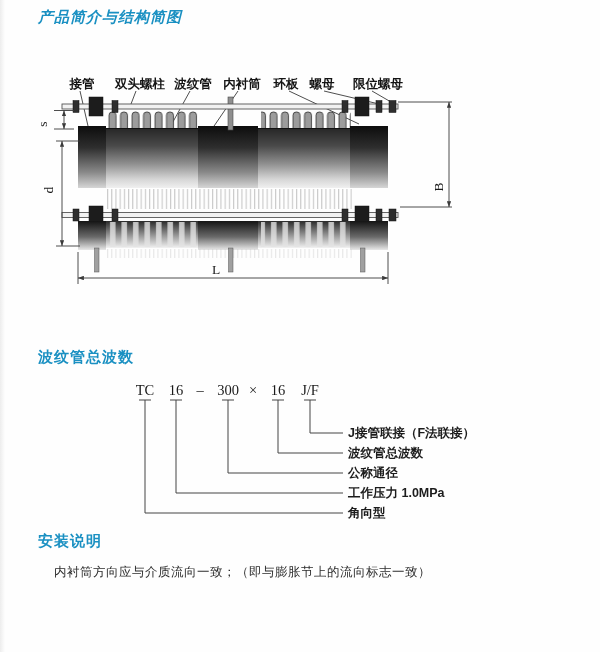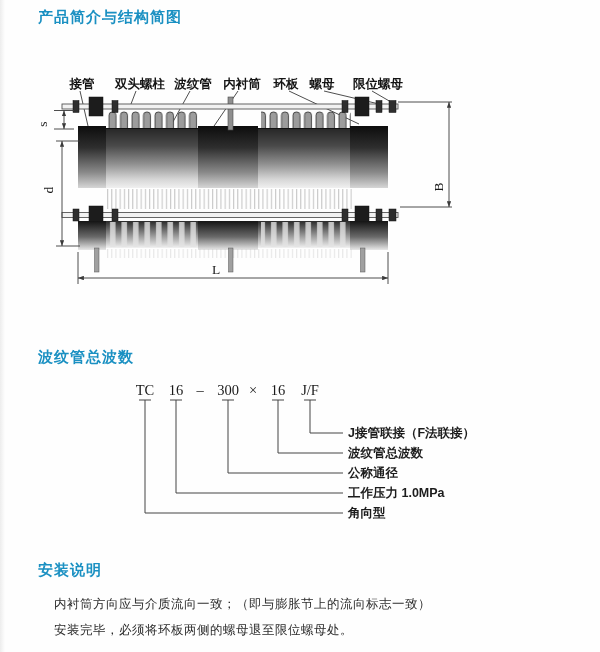--- a/index.html
+++ b/index.html
@@ -22,21 +22,21 @@
   .part-label{font-size:12.5px;font-weight:bold;fill:#141414;}
   .dim-letter{font-family:"Liberation Serif","DejaVu Serif",serif;font-size:13.5px;fill:#1a1a1a;}
   .code-part{font-family:"Liberation Serif","DejaVu Serif",serif;font-size:14.5px;fill:#1a1a1a;}
   .callout-label{font-size:12.5px;font-weight:600;fill:#1c1c1c;}
 </style>
 </head>
 <body>
 
 <div class="page">
 
-  <div class="sec-heading" style="top:8px;">产品简介与结构简图</div>
+  <div class="sec-heading" style="top:8px;font-style:italic;">产品简介与结构简图</div>
 
   <svg style="top:0;" width="600" height="335" viewBox="0 0 600 335">
     <defs>
       <linearGradient id="gradBody" x1="0" y1="0" x2="0" y2="1">
         <stop offset="0" stop-color="#262626"></stop>
           <stop offset="0.3" stop-color="#4a4a4a"></stop>
         <stop offset="0.6" stop-color="#909090"></stop>
           <stop offset="0.85" stop-color="#d5d5d5"></stop>
         <stop offset="1" stop-color="#f0f0f0"></stop>
       </linearGradient>
@@ -192,18 +192,17 @@
     </g>
     <g>
       <text class="callout-label" x="348" y="57">J接管联接（F法联接）</text>
       <text class="callout-label" x="348" y="77">波纹管总波数</text>
       <text class="callout-label" x="348" y="97">公称通径</text>
       <text class="callout-label" x="348" y="117">工作压力 1.0MPa</text>
       <text class="callout-label" x="348" y="137">角向型</text>
     </g>
   </svg>
 
-  <div class="sec-heading" style="top:561px;">安装说明</div>
-
-  <div class="para" style="top:596px;">内衬筒方向应与介质流向一致；（即与膨胀节上的流向标志一致）</div>
-  <div class="para" style="top:622px;">安装完毕，必须将环板两侧的螺母退至限位螺母处。</div>
+  <div class="sec-heading" style="top:532px;">安装说明</div>
+
+  <div class="para" style="top:564px;">内衬筒方向应与介质流向一致；（即与膨胀节上的流向标志一致）</div>
 
 </div>
 
 </body></html>

